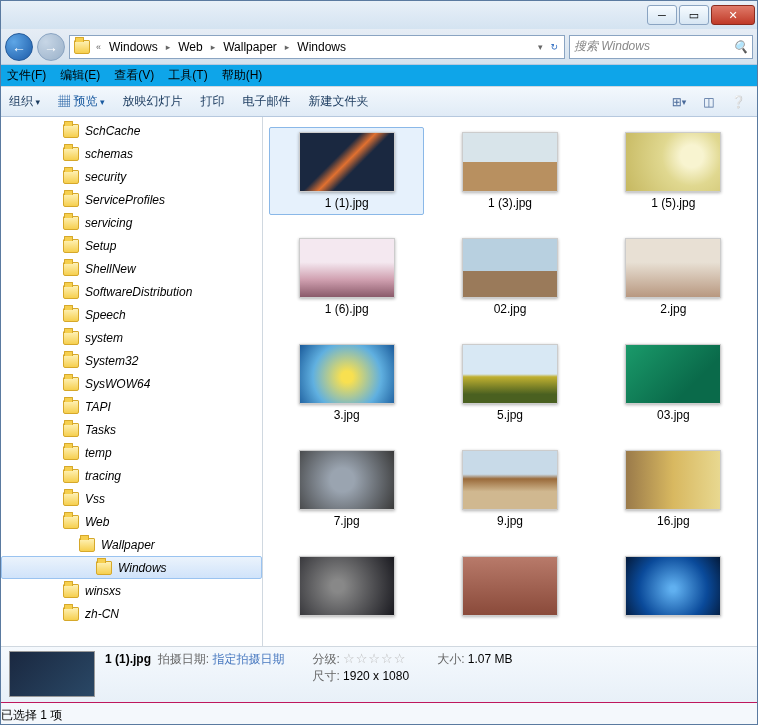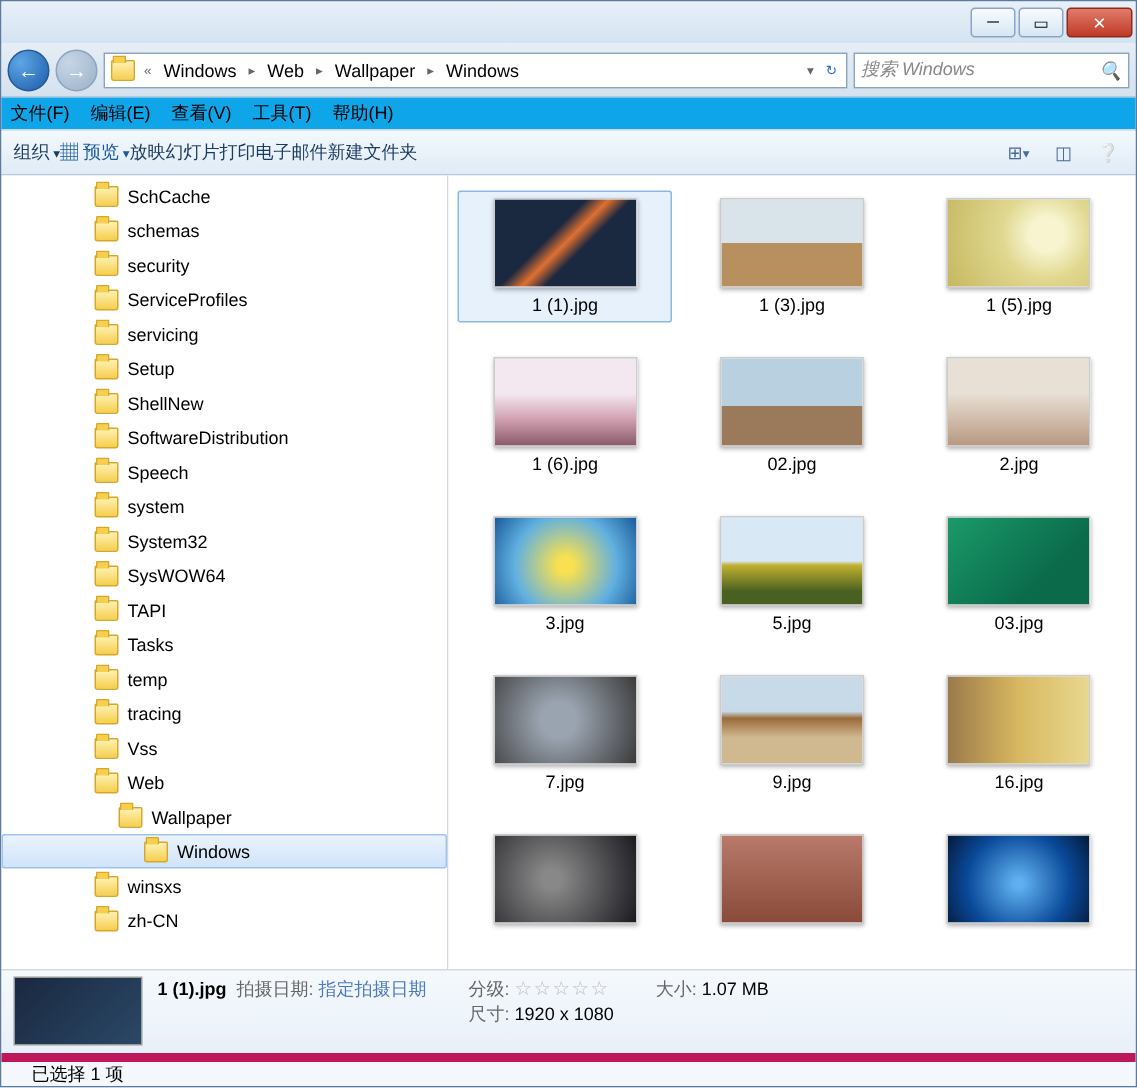--- a/index.html
+++ b/index.html
@@ -11,26 +11,26 @@
 .navrow { height:36px; background: linear-gradient(#e6edf5,#d5e2ee); display:flex; align-items:center; padding:0 4px; gap:4px; border-bottom:1px solid #b6c8de;}
 .navbtn { width:28px; height:28px; border-radius:50%; background:radial-gradient(circle at 30% 30%, #5ea6e6, #1c5ba8); display:flex; align-items:center; justify-content:center; color:#fff; font-size:14px; cursor:pointer; border:1px solid #245a9a;}
 .navbtn.fwd { background:radial-gradient(circle at 30% 30%, #c7d6e6, #9ab1c9); border-color:#8aa4c2;}
 .addrbar { flex:1; height:24px; background:#fff; border:1px solid #8aa4c2; display:flex; align-items:center; font-size:12px; padding:0 4px; gap:4px;}
 .addrbar .seg { padding:0 2px; cursor:pointer;}
 .addrbar .chev { color:#666; font-size:9px; padding:0 2px;}
 .searchbox { width:184px; height:24px; background:#fff; border:1px solid #8aa4c2; display:flex; align-items:center; padding:0 4px; font-size:12px; color:#888; font-style:italic; gap:4px;}
 .searchbox .sicon { margin-left:auto; color:#5a7aa0;}
 .menubar { height:22px; background:#0ea5e9; border-bottom:1px solid #d0d8e0; display:flex; align-items:center; font-size:12px; padding:0 6px; gap:14px;}
 .menubar span { cursor:pointer; }
-.toolbar { height:30px; background:linear-gradient(#f3f8fd,#e0ebf6); border-bottom:1px solid #b6c8de; display:flex; align-items:center; font-size:12px; color:#1a3a5e; padding:0 8px; }
+.toolbar { height:30px; background:linear-gradient(#f3f8fd,#e0ebf6); border-bottom:1px solid #b6c8de; display:flex; align-items:center; font-size:12px; color:#1a3a5e; padding:0 8px; gap:18px;}
 .toolbar .dd::after { content:" ▾"; font-size:9px;}
 .toolbar .right { margin-left:auto; display:flex; gap:10px; align-items:center;}
 .iconbtn { width:20px; height:18px; display:flex; align-items:center; justify-content:center; color:#4a6a9a; cursor:pointer;}
 .body { flex:1; display:flex; min-height:0; }
-.tree { width:298px; border-right:1px solid #d0d8e0; overflow-y:scroll; background:#fff; font-size:12px; padding-top:2px;}
+.tree { width:262px; border-right:1px solid #d0d8e0; overflow-y:scroll; background:#fff; font-size:12px; padding-top:2px;font-style:italic;}
 .tree::-webkit-scrollbar{width:17px;}
 .tree::-webkit-scrollbar-track{background:#f0f0f0; border-left:1px solid #ddd;}
 .tree::-webkit-scrollbar-thumb{background:#c6d4e3;border:1px solid #9ab1c9;border-radius:2px;}
 .trow { height:23px; display:flex; align-items:center; padding-left:62px; gap:6px; cursor:pointer; white-space:nowrap;}
 .trow.l2 { padding-left:78px;}
 .trow.l3 { padding-left:94px;}
 .trow.sel { background:linear-gradient(#ebf3fc,#d0e3fa); border:1px solid #9ac3f0; border-radius:2px; }
 .fico { width:16px; height:14px; background:linear-gradient(#fef1b5,#f6cf4e); border:1px solid #d6a82a; border-radius:1px 1px 2px 2px; position:relative;}
 .fico::before{content:"";position:absolute;top:-4px;left:0;width:7px;height:4px;background:#f6cf4e;border:1px solid #d6a82a;border-bottom:none;border-radius:1px 1px 0 0;}
 .content { flex:1; overflow-y:scroll; background:#fff; padding:10px 6px;}
@@ -39,21 +39,21 @@
 .content::-webkit-scrollbar-thumb{background:#c6d4e3;border:1px solid #9ab1c9;border-radius:2px;}
 .grid { display:grid; grid-template-columns: repeat(3, 1fr); gap:18px 8px; }
 .item { display:flex; flex-direction:column; align-items:center; gap:4px; padding:4px; border:1px solid transparent; border-radius:2px;}
 .item.sel { background:#e6f1fc; border-color:#8ab8e8;}
 .thumb { width:96px; height:60px; border:1px solid #ccc; box-shadow:0 1px 3px rgba(0,0,0,0.3); background:#888;}
 .item span { font-size:12px;}
 .details { height:56px; border-top:1px solid #d0d8e0; background:linear-gradient(#f5f9fd,#e8f0f8); display:flex; padding:4px 8px; gap:10px; font-size:12px;}
 .details .pvw { width:86px; height:46px; background:linear-gradient(135deg,#1a2840,#2a4866); border:1px solid #999;}
 .details .cols { display:flex; gap:28px;}
 .details .k{color:#666;}
-.status { height:22px; border-top:6px solid #be185d; background:#f4f8fc; font-size:12px; display:flex; align-items:flex-start; padding:0 20px;}
+.status { height:22px; border-top:1px solid #be185d; background:#f4f8fc; font-size:12px; display:flex; align-items:flex-end; padding:0 0;}
 .star{color:#bbb;font-size:13px;letter-spacing:1px;}
 </style>
 </head>
 <body>
 
 <div class="window">
  <div class="titlebar">
    <div class="tbtn">─</div>
    <div class="tbtn">▭</div>
    <div class="tbtn close">✕</div>

